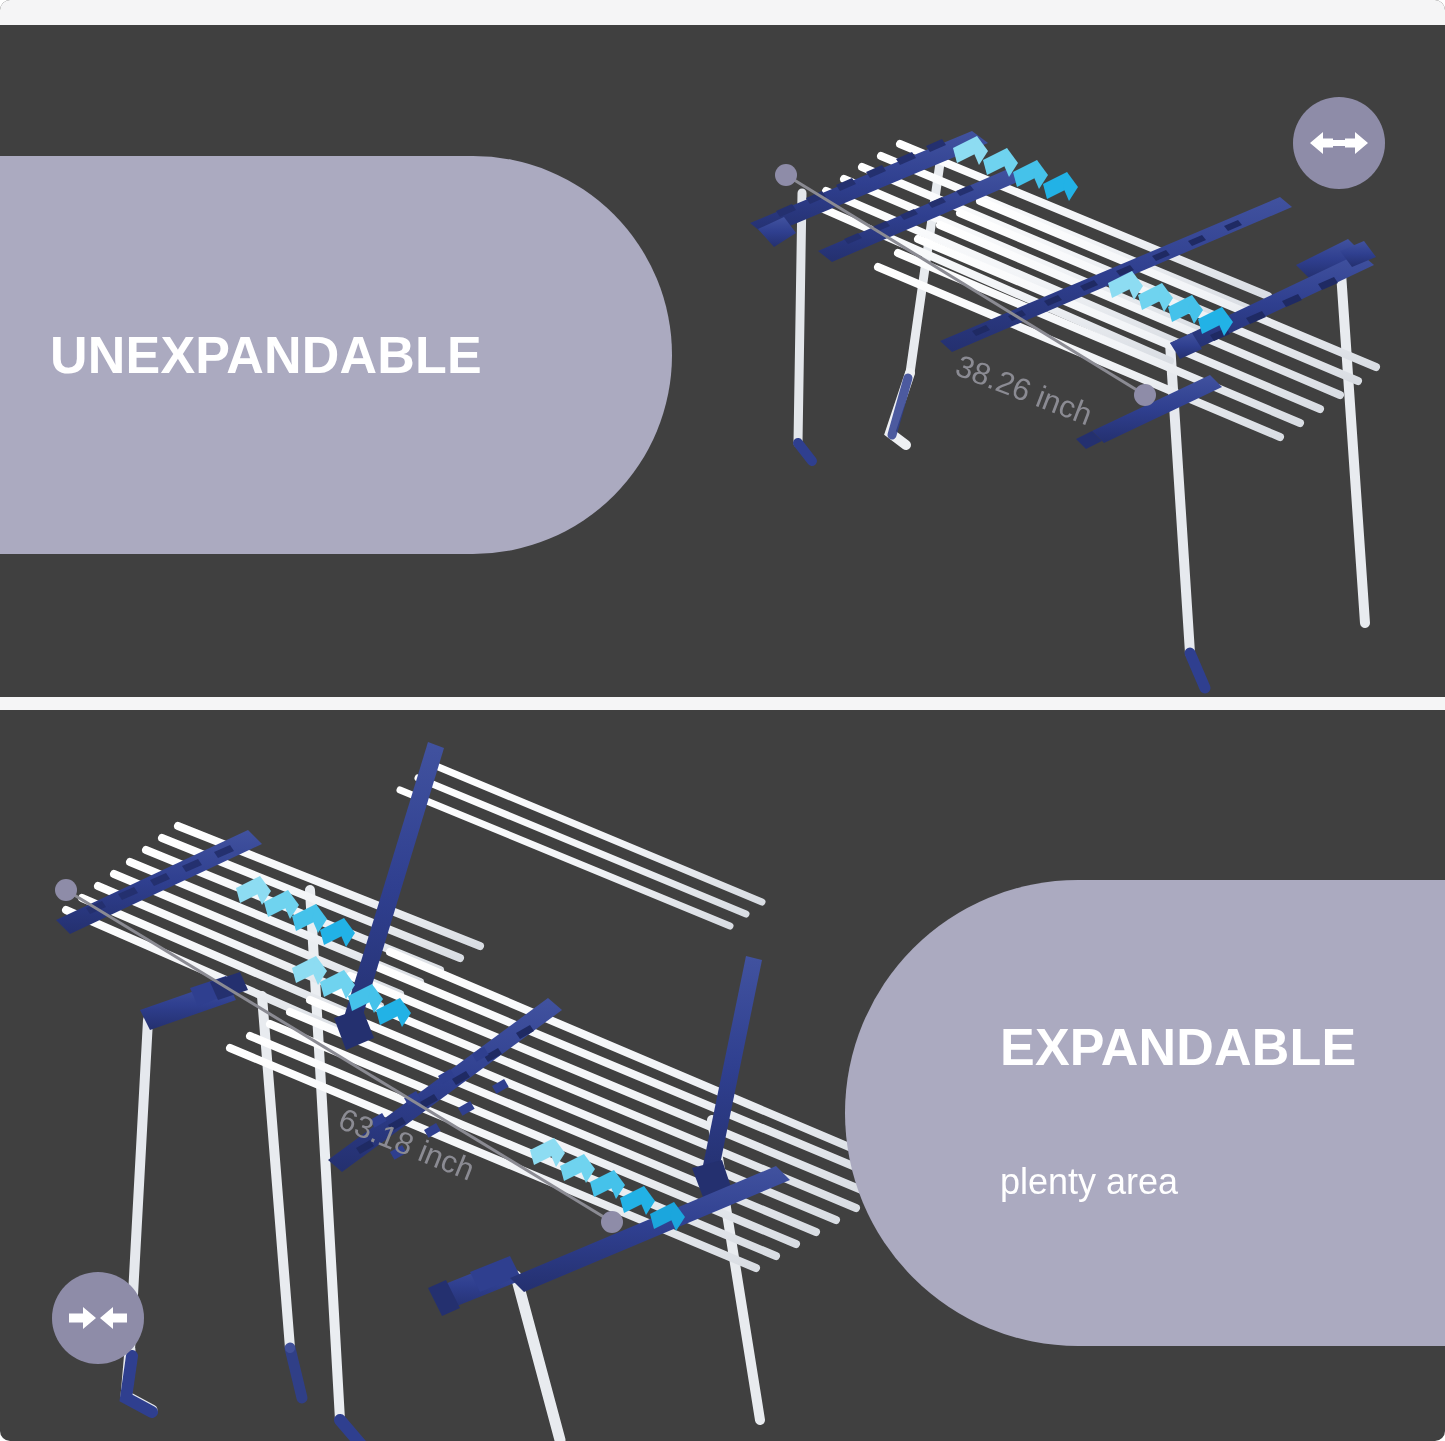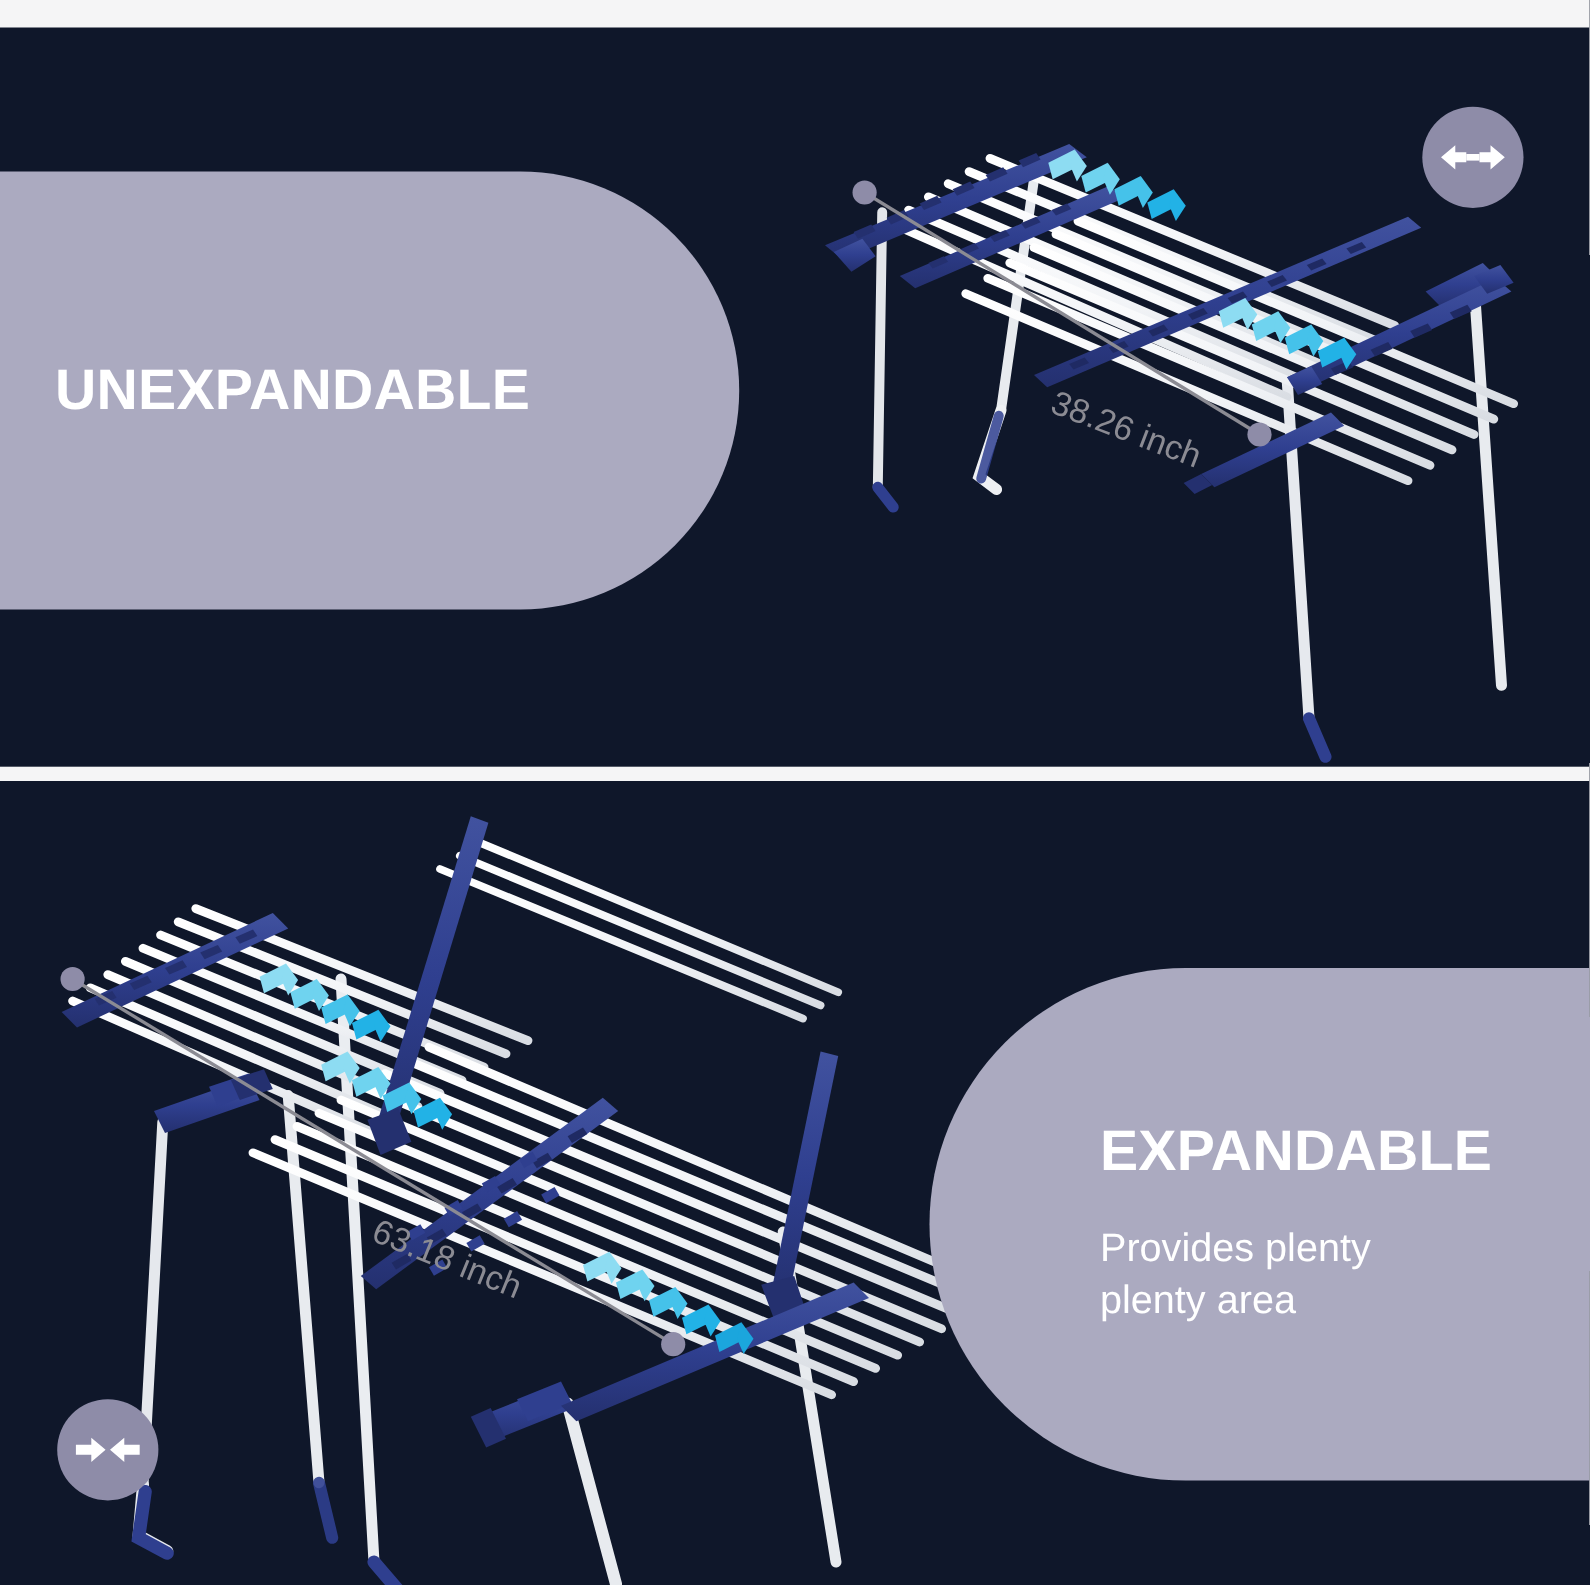--- a/index.html
+++ b/index.html
@@ -4,22 +4,23 @@
 <style>
   html,body{margin:0;padding:0;background:#ffffff;}
   body{
     font-family:"Liberation Sans","DejaVu Sans",sans-serif;
     -webkit-font-smoothing:antialiased;
   }
   .page{
     position:relative;
     width:1445px;
     height:1441px;
-    background:#0f172a;
+    background:#404040;
     overflow:hidden;
+    border-radius:10px;
   }
 
   
   .band-top{
     position:absolute;left:0;top:0;width:1445px;height:25px;
     background:#f5f5f6;
   }
   .band-mid{
     position:absolute;left:0;top:697px;width:1445px;height:13px;
     background:#f5f5f6;
@@ -420,21 +421,21 @@
           <circle cx="572" cy="502" r="11" fill="#8e8ca8"></circle>
         </g>
       </svg>
     </div>
 
     <div class="dim dim-bottom" style="top:390px;left:340px;">63.18 inch</div>
 
     <div class="callout callout-right">
       <h2>EXPANDABLE</h2>
       <p>
-        <span>Provides plenty</span><br>
+        <br>
         <span>plenty area</span>
       </p>
     </div>
 
     <div class="badge badge-collapse" style="top:562px;left:52px;">
       <span>
         <svg width="62" height="30" viewBox="0 0 62 30" xmlns="http://www.w3.org/2000/svg">
           <path d="M29,15 L16,4 L16,10.5 L2,10.5 L2,19.5 L16,19.5 L16,26 Z" fill="#ffffff"></path>
           <path d="M33,15 L46,4 L46,10.5 L60,10.5 L60,19.5 L46,19.5 L46,26 Z" fill="#ffffff"></path>
         </svg>

